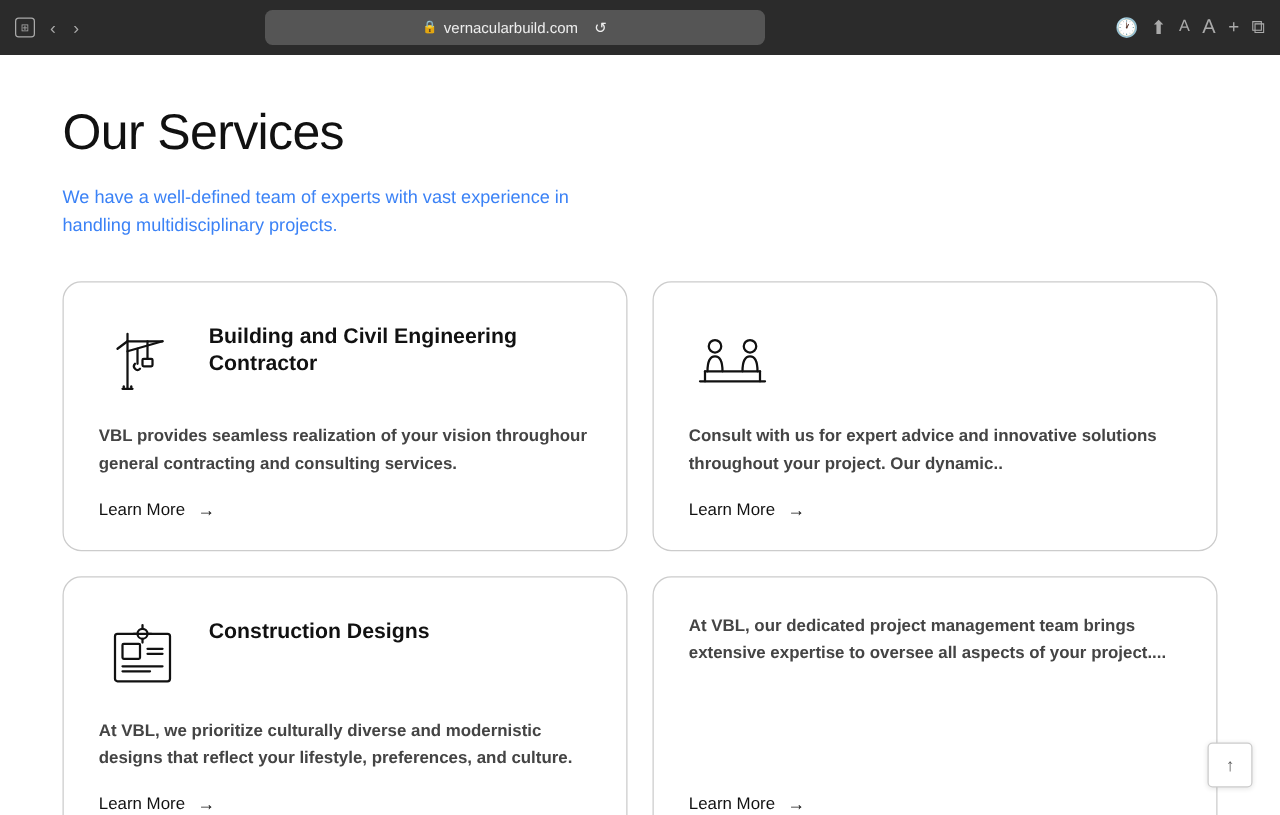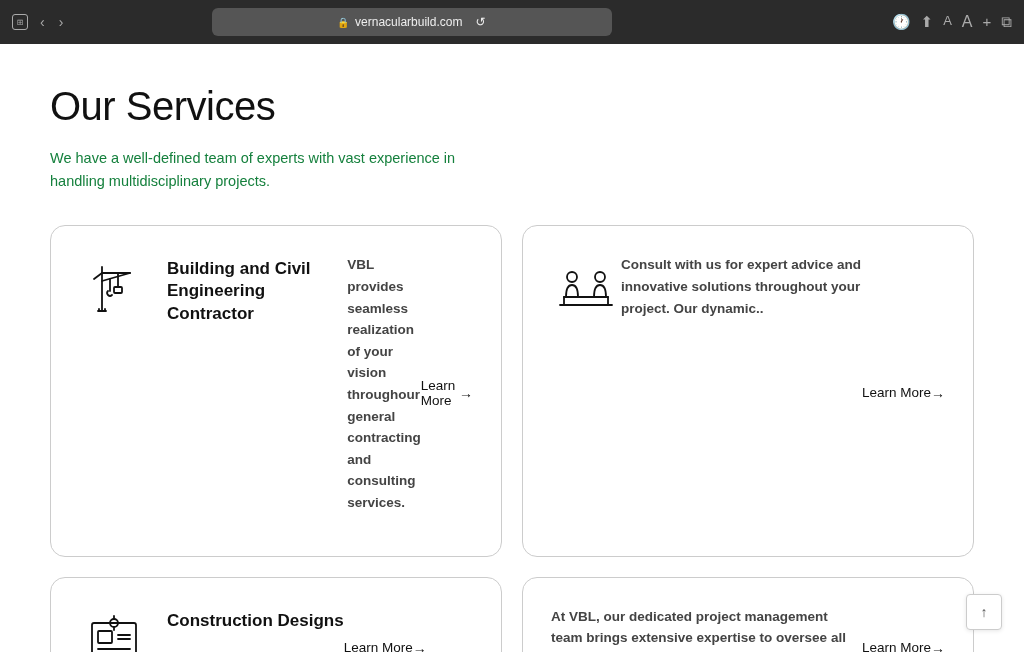--- a/index.html
+++ b/index.html
@@ -71,38 +71,39 @@
     .page-title {
       font-size: 40px;
       font-weight: 400;
       color: #111;
       margin-bottom: 18px;
       letter-spacing: -0.5px;
     }
 
     .page-subtitle {
       font-size: 14.5px;
-      color: #15803d;
+      color: #3b82f6;
       line-height: 1.6;
       max-width: 440px;
       margin-bottom: 32px;
     }
 
     .services-grid {
       display: grid;
       grid-template-columns: 1fr 1fr;
       gap: 20px;
     }
 
     .service-card {
       border: 1.5px solid #ccc;
       border-radius: 15px;
       padding: 28px 28px 24px 28px;
       background: #fff;
       display: flex;
+      flex-direction: column;
     }
 
     .card-header {
       display: flex;
       align-items: flex-start;
       gap: 18px;
       margin-bottom: 14px;
     }
 
     .card-icon {
@@ -132,21 +133,21 @@
       color: #444;
       line-height: 1.6;
       margin-bottom: 18px;
       flex: 1;
       font-weight: bold;
     }
 
     .learn-more-link {
       display: flex;
       align-items: center;
-      gap: 0;
+      gap: 10px;
       font-size: 13.5px;
       color: #111;
       text-decoration: none;
       cursor: pointer;
       width: fit-content;
     }
 
     .arrow-icon {
       font-size: 14px;
     }
@@ -269,20 +270,21 @@
 
             <circle cx="30" cy="12" r="4"></circle>
             <line x1="30" y1="8" x2="30" y2="5"></line>
             <line x1="30" y1="16" x2="30" y2="19"></line>
             <line x1="26" y1="12" x2="23" y2="12"></line>
             <line x1="34" y1="12" x2="37" y2="12"></line>
           </svg>
         </div>
         <h3 class="card-title">Construction Designs</h3>
       </div>
+      <p class="card-description">At VBL, we prioritize culturally diverse and modernistic designs that reflect your lifestyle, preferences, and culture.</p>
       <a class="learn-more-link" href="#">
         <span>Learn More</span>
         <span class="arrow-icon">→</span>
       </a>
     </div>
 
     <div class="service-card">
       <p class="card-description">At VBL, our dedicated project management team brings extensive expertise to oversee all aspects of your project....</p>
       <a class="learn-more-link" href="#">
         <span>Learn More</span>

